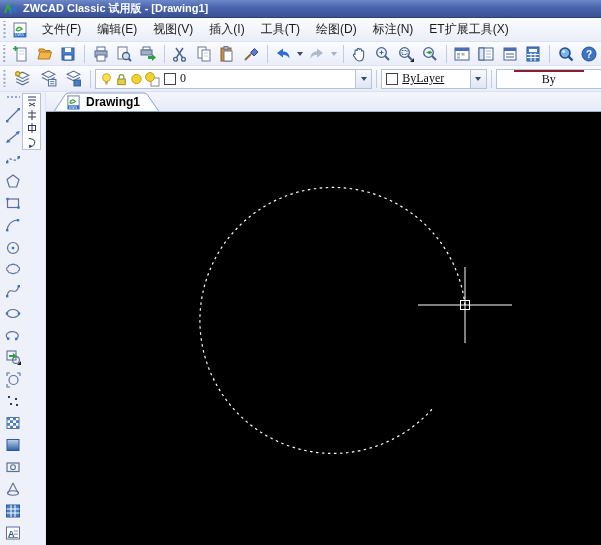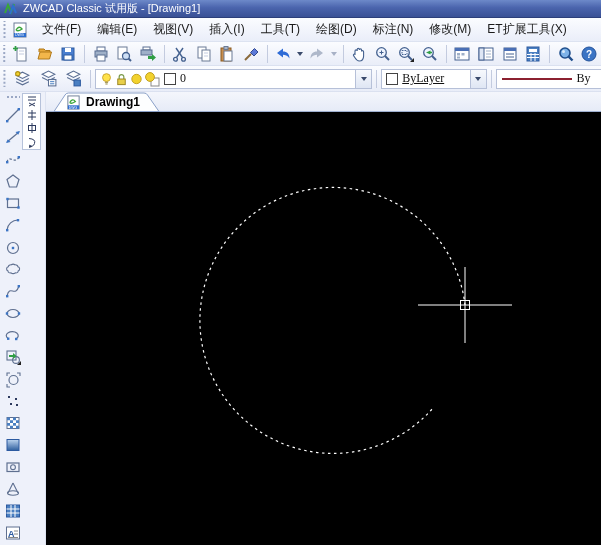--- a/index.html
+++ b/index.html
@@ -8,21 +8,21 @@
     font-family:"Liberation Sans", sans-serif;
     background:#f0f3fb;
     -webkit-font-smoothing:antialiased;
   }
   
   #titlebar{
     position:absolute;left:0;top:0;width:601px;height:18px;
     background:linear-gradient(#6d89c9 0%,#4a64ad 45%,#3a5195 100%);
     border-bottom:1px solid #2c3f7a;
     display:flex;align-items:center;gap:5px;padding-left:4px;box-sizing:border-box;
-    color:#ffffff;font-size:11px;
+    color:#ffffff;font-size:11px;font-weight:bold;
   }
   
   #menubar{
     position:absolute;left:0;top:18px;width:601px;height:24px;
     background:linear-gradient(#fbfcff,#eaeef9);
     border-bottom:1px solid #dde3f1;
     display:flex;align-items:center;font-size:12px;color:#1a1a1a;
     box-sizing:border-box;
   }
   .menu-item{padding:3px 8px;cursor:default;white-space:nowrap;}
@@ -124,21 +124,20 @@
     <rect x="2" y="11" width="12" height="4" fill="#2f6fd0"></rect>
     <text x="3" y="14.4" font-size="3.6" fill="#fff" font-family="Liberation Sans,sans-serif">DWG</text>
   </svg>
   <span class="menu-item">文件(F)</span>
   <span class="menu-item">编辑(E)</span>
   <span class="menu-item">视图(V)</span>
   <span class="menu-item">插入(I)</span>
   <span class="menu-item">工具(T)</span>
   <span class="menu-item">绘图(D)</span>
   <span class="menu-item">标注(N)</span>
-  <span class="menu-item">修改(M)</span>
   <span class="menu-item">ET扩展工具(X)</span>
 </div>
 
 <div id="toolbar1" class="toolbar">
   <span class="grip"></span>
 
   <button class="tb">
       <svg width="18" height="18" viewBox="0 0 18 18">
         <rect x="5" y="3" width="9" height="13" fill="#fff" stroke="#6b7b95"></rect>
         <line x1="7" y1="6" x2="12" y2="6" stroke="#c3cbdf"></line>
@@ -379,21 +378,21 @@
   <div class="combo" style="width:108px;text-decoration:underline;">
     <span class="swatch"></span>
     <span>ByLayer</span>
     <span class="arrow">
         <span class="caret" style="margin:0;"></span>
       </span>
   </div>
 
   <span class="sep"></span>
 
-  <div class="combo" style="width:108px;border-right:none;">
+  <div class="combo" style="width:108px;border-right:none;flex-direction:column;">
     <span style="display:inline-block;width:70px;height:2px;background:#8b2030;margin:0 5px;"></span>
     <span>By</span>
   </div>
 </div>
 
 <div id="tabbar">
   <div id="tab-drawing1">
     <svg width="110" height="20" viewBox="0 0 110 20">
       <path d="M2,19.5 L13,3 Q14,1 16.5,1 L92,1 Q94.5,1 95.5,3 L107,19.5 Z" fill="#fdfeff" stroke="#8aa0c8"></path>
     </svg>

